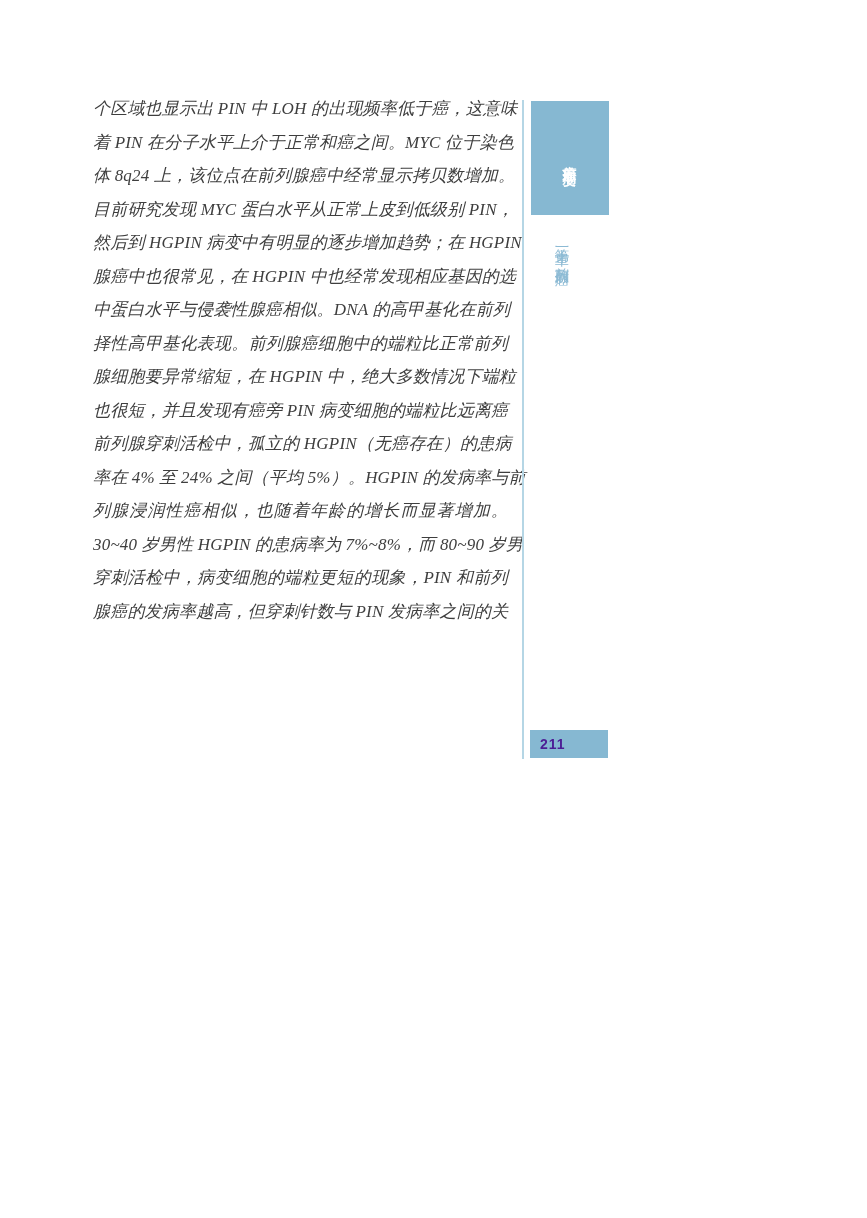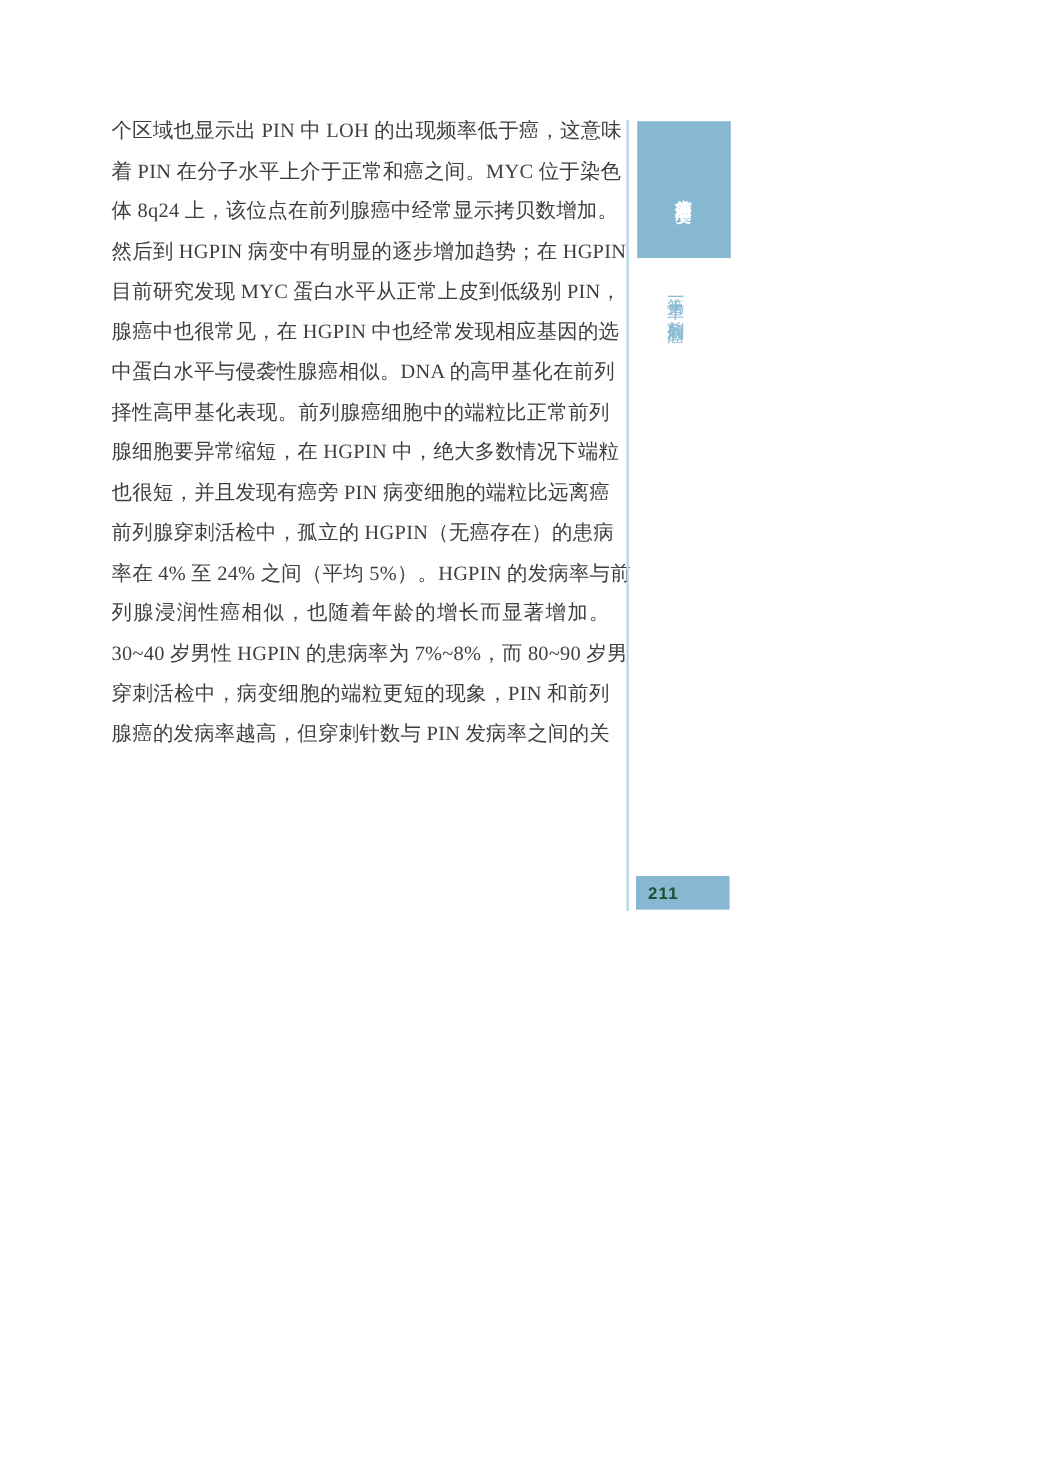--- a/index.html
+++ b/index.html
@@ -24,20 +24,21 @@
     color: #3e3e3e;
     font-size: 17px;
   }
   .text-line {
     height: 33.5px;
     line-height: 33.5px;
     text-align: justify;
     text-align-last: justify;
     white-space: nowrap;
     letter-spacing: 0.2px;
+    font-style: italic;
   }
   
   .sidebar-rule {
     position: absolute;
     left: 522px;
     top: 100px;
     width: 2px;
     height: 659px;
     background: #b5d6e5;
   }
@@ -79,38 +80,38 @@
     top: 730px;
     width: 78px;
     height: 28px;
     background: #86b8d2;
     display: flex;
     align-items: center;
     box-sizing: border-box;
     padding-left: 10px;
   }
   .page-badge-number {
-    color: #14532d;
+    color: #4c1d95;
     font-family: "Liberation Sans", "DejaVu Sans", sans-serif;
     font-weight: bold;
     font-size: 14px;
     letter-spacing: 1px;
   }
 </style>
 </head>
 <body>
 
 <div class="page">
 
   <main class="text-column">
       <div class="text-line">个区域也显示出 PIN 中 LOH 的出现频率低于癌，这意味</div>
       <div class="text-line">着 PIN 在分子水平上介于正常和癌之间。MYC 位于染色</div>
       <div class="text-line">体 8q24 上，该位点在前列腺癌中经常显示拷贝数增加。</div>
+      <div class="text-line">目前研究发现 MYC 蛋白水平从正常上皮到低级别 PIN，</div>
       <div class="text-line">然后到 HGPIN 病变中有明显的逐步增加趋势；在 HGPIN</div>
-      <div class="text-line">目前研究发现 MYC 蛋白水平从正常上皮到低级别 PIN，</div>
       <div class="text-line">腺癌中也很常见，在 HGPIN 中也经常发现相应基因的选</div>
       <div class="text-line">中蛋白水平与侵袭性腺癌相似。DNA 的高甲基化在前列</div>
       <div class="text-line">择性高甲基化表现。前列腺癌细胞中的端粒比正常前列</div>
       <div class="text-line">腺细胞要异常缩短，在 HGPIN 中，绝大多数情况下端粒</div>
       <div class="text-line">也很短，并且发现有癌旁 PIN 病变细胞的端粒比远离癌</div>
       <div class="text-line">前列腺穿刺活检中，孤立的 HGPIN（无癌存在）的患病</div>
       <div class="text-line">率在 4% 至 24% 之间（平均 5%）。HGPIN 的发病率与前</div>
       <div class="text-line">列腺浸润性癌相似，也随着年龄的增长而显著增加。</div>
       <div class="text-line">30~40 岁男性 HGPIN 的患病率为 7%~8%，而 80~90 岁男</div>
       <div class="text-line">穿刺活检中，病变细胞的端粒更短的现象，PIN 和前列</div>

